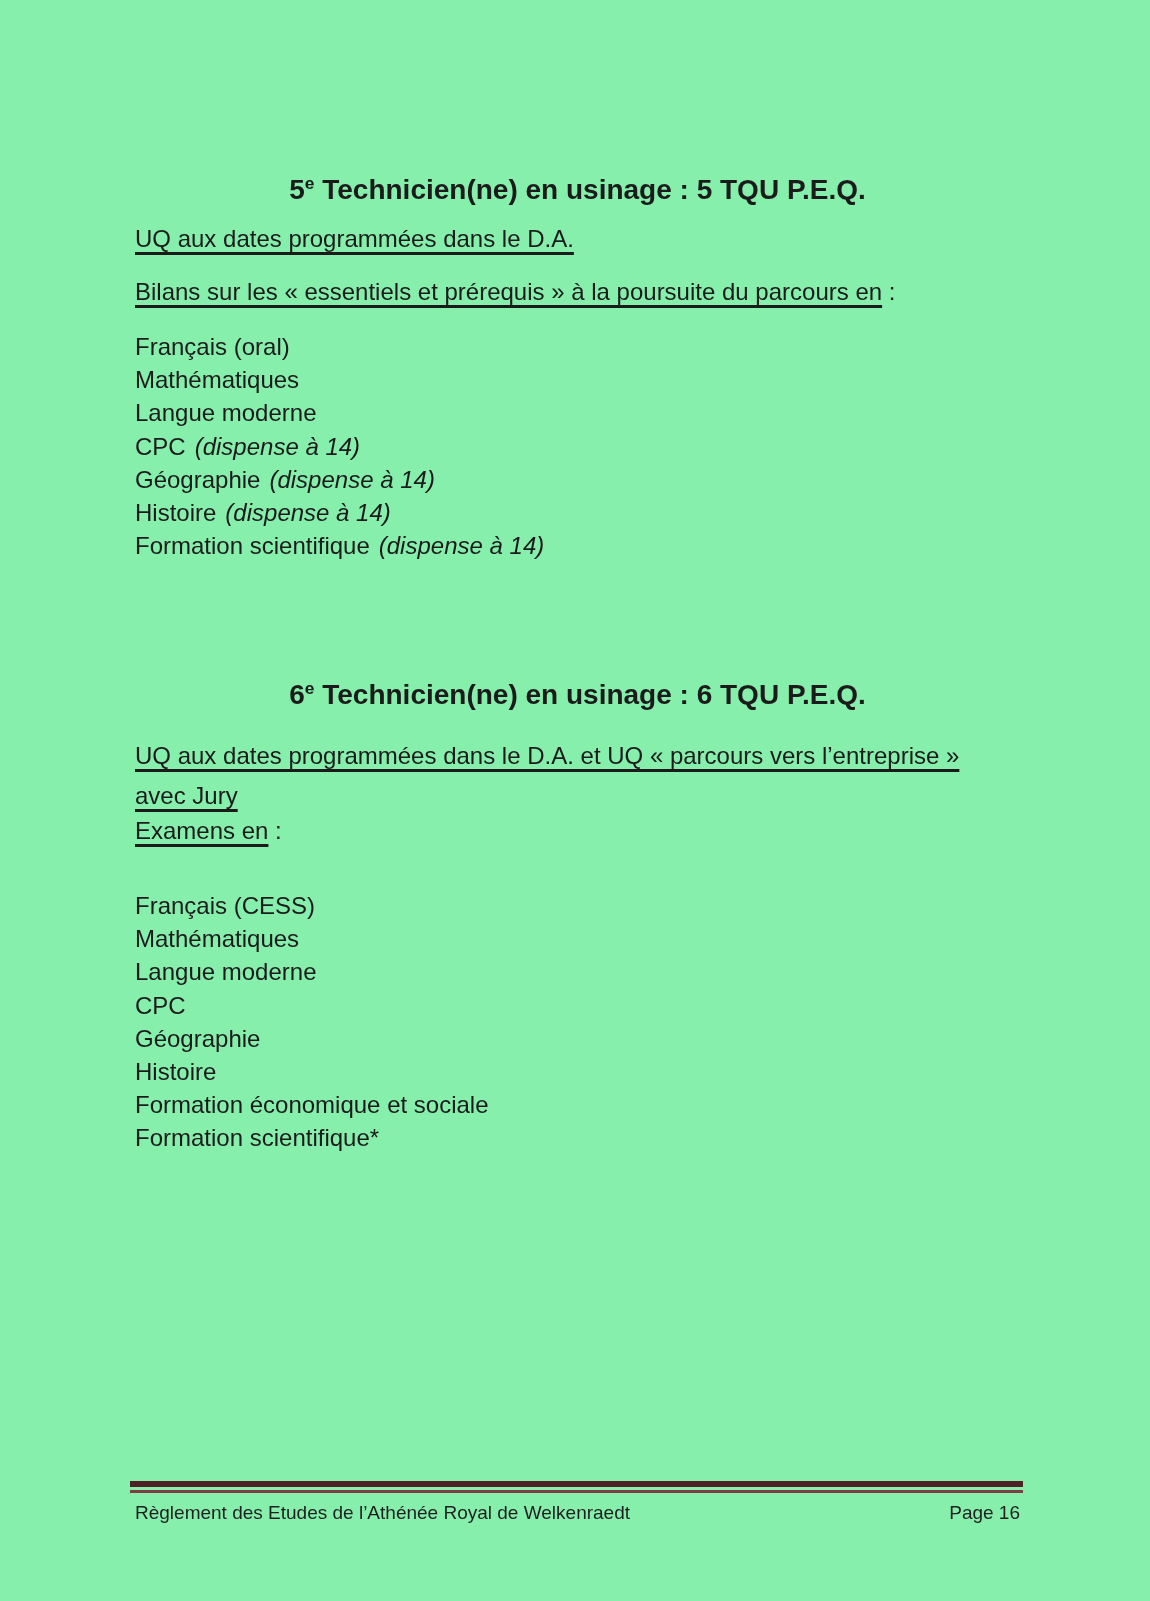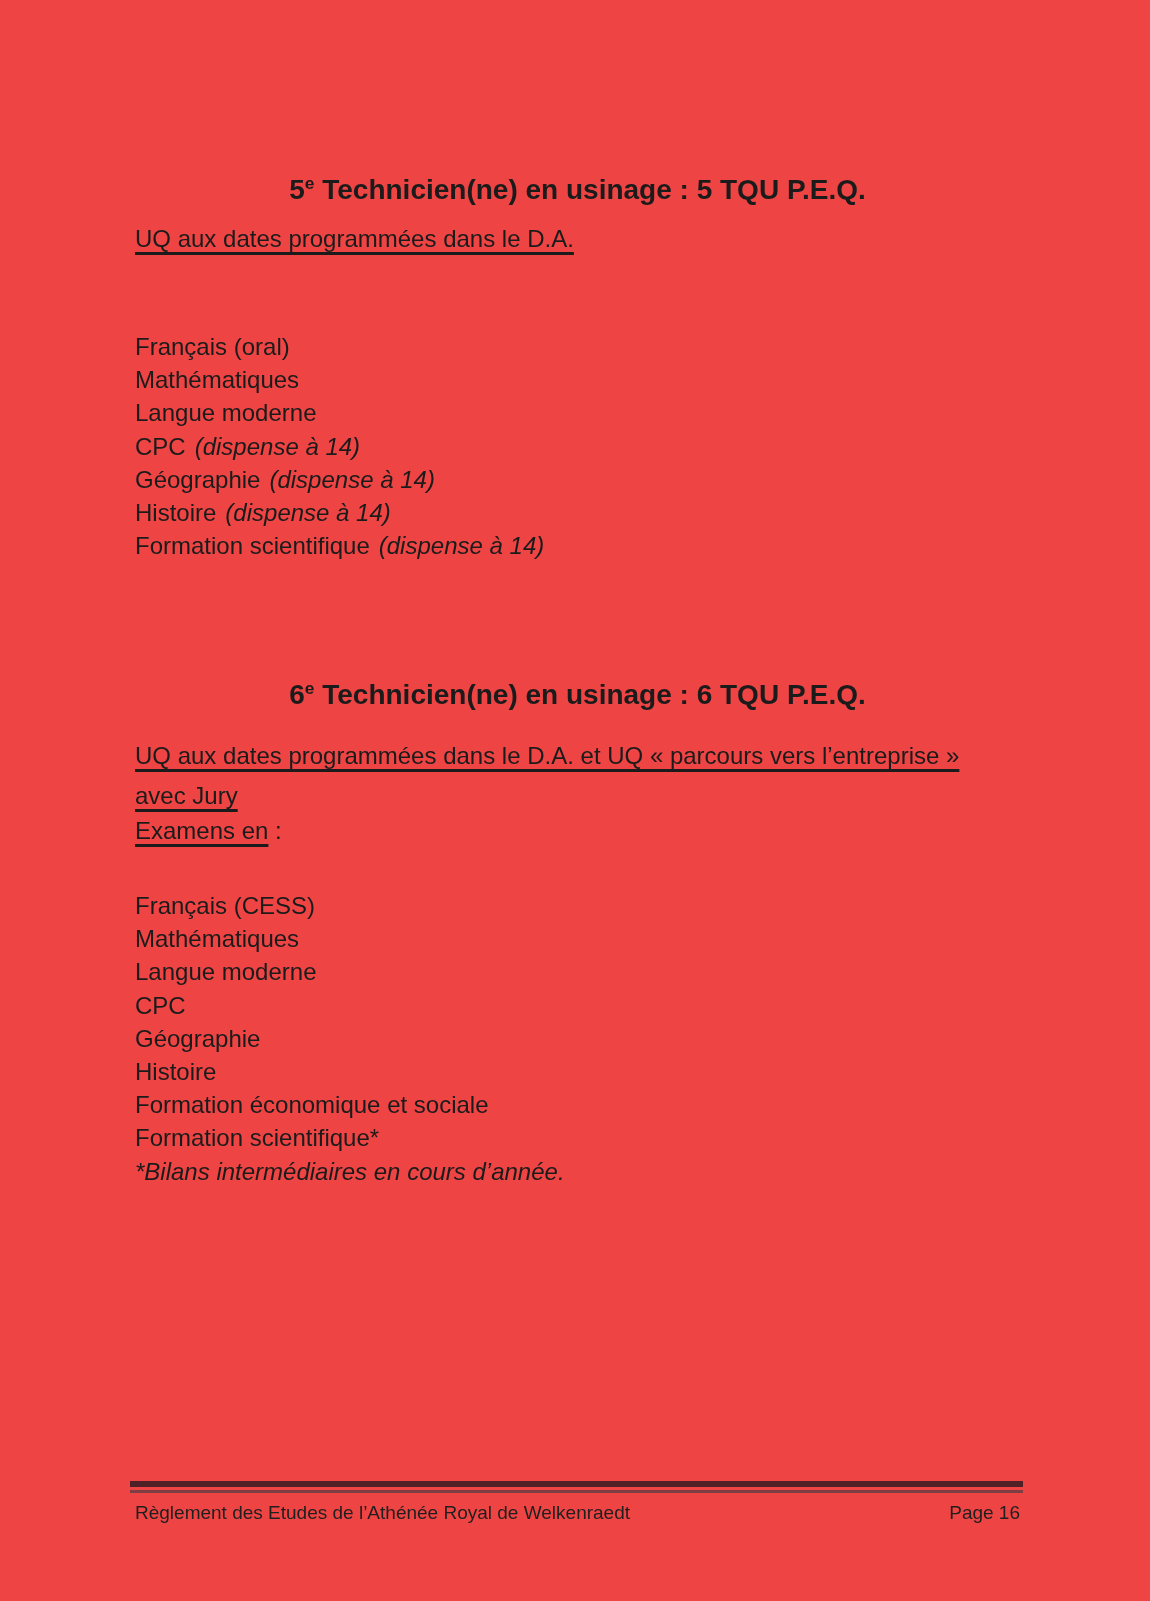--- a/index.html
+++ b/index.html
@@ -1,19 +1,19 @@
 <!DOCTYPE html>
 <html><head>
 <meta charset="utf-8">
 <style>
   html,body{margin:0;padding:0;background:#e9e9e9;}
   .page{
     position:relative;
     width:1150px;height:1601px;
-    background:#ef4444;
+    background:#86efac;
     font-family:"Liberation Sans", sans-serif;
     color:#1b1b1b;
     overflow:hidden;
   }
   .abs{position:absolute;left:135px;width:885px;}
   .title{
     font-size:28px;font-weight:700;text-align:center;
     line-height:36px;letter-spacing:0;
   }
   .title sup{font-size:0.62em;font-weight:700;}
@@ -44,20 +44,23 @@
 <div class="page">
 
   <div class="abs title" style="top:165px;">
     <span>5</span><sup>e</sup><span> Technicien(ne) en usinage : 5 TQU P.E.Q.</span>
   </div>
 
   <div class="abs para" style="top:222px;">
     <span class="u">UQ aux dates programmées dans le D.A.</span>
   </div>
 
+  <div class="abs para nowrap" style="top:275px;">
+    <span class="u">Bilans sur les « essentiels et prérequis » à la poursuite du parcours en</span><span> :</span>
+  </div>
 
   <div class="abs list" style="top:330px;">
     <div class="line"><span>Français (oral)</span><span class="note"></span></div>
     <div class="line"><span>Mathématiques</span><span class="note"></span></div>
     <div class="line"><span>Langue moderne</span><span class="note"></span></div>
     <div class="line"><span>CPC</span><span class="note">(dispense à 14)</span></div>
     <div class="line"><span>Géographie</span><span class="note">(dispense à 14)</span></div>
     <div class="line"><span>Histoire</span><span class="note">(dispense à 14)</span></div>
     <div class="line"><span>Formation scientifique</span><span class="note">(dispense à 14)</span></div>
   </div>
@@ -77,21 +80,20 @@
 
   <div class="abs list" style="top:867px;margin-top:22px;">
     <div class="line"><span>Français (CESS)</span></div>
     <div class="line"><span>Mathématiques</span></div>
     <div class="line"><span>Langue moderne</span></div>
     <div class="line"><span>CPC</span></div>
     <div class="line"><span>Géographie</span></div>
     <div class="line"><span>Histoire</span></div>
     <div class="line"><span>Formation économique et sociale</span></div>
     <div class="line"><span>Formation scientifique*</span></div>
-    <div class="line italic"><span>*Bilans intermédiaires en cours d’année.</span></div>
   </div>
 
   <div class="rule-thick" style="top:1481px;"></div>
   <div class="rule-thin" style="top:1490px;"></div>
 
   <div class="footer-row">
     <span>Règlement des Etudes de l’Athénée Royal de Welkenraedt</span>
     <span>Page 16</span>
   </div>
 

